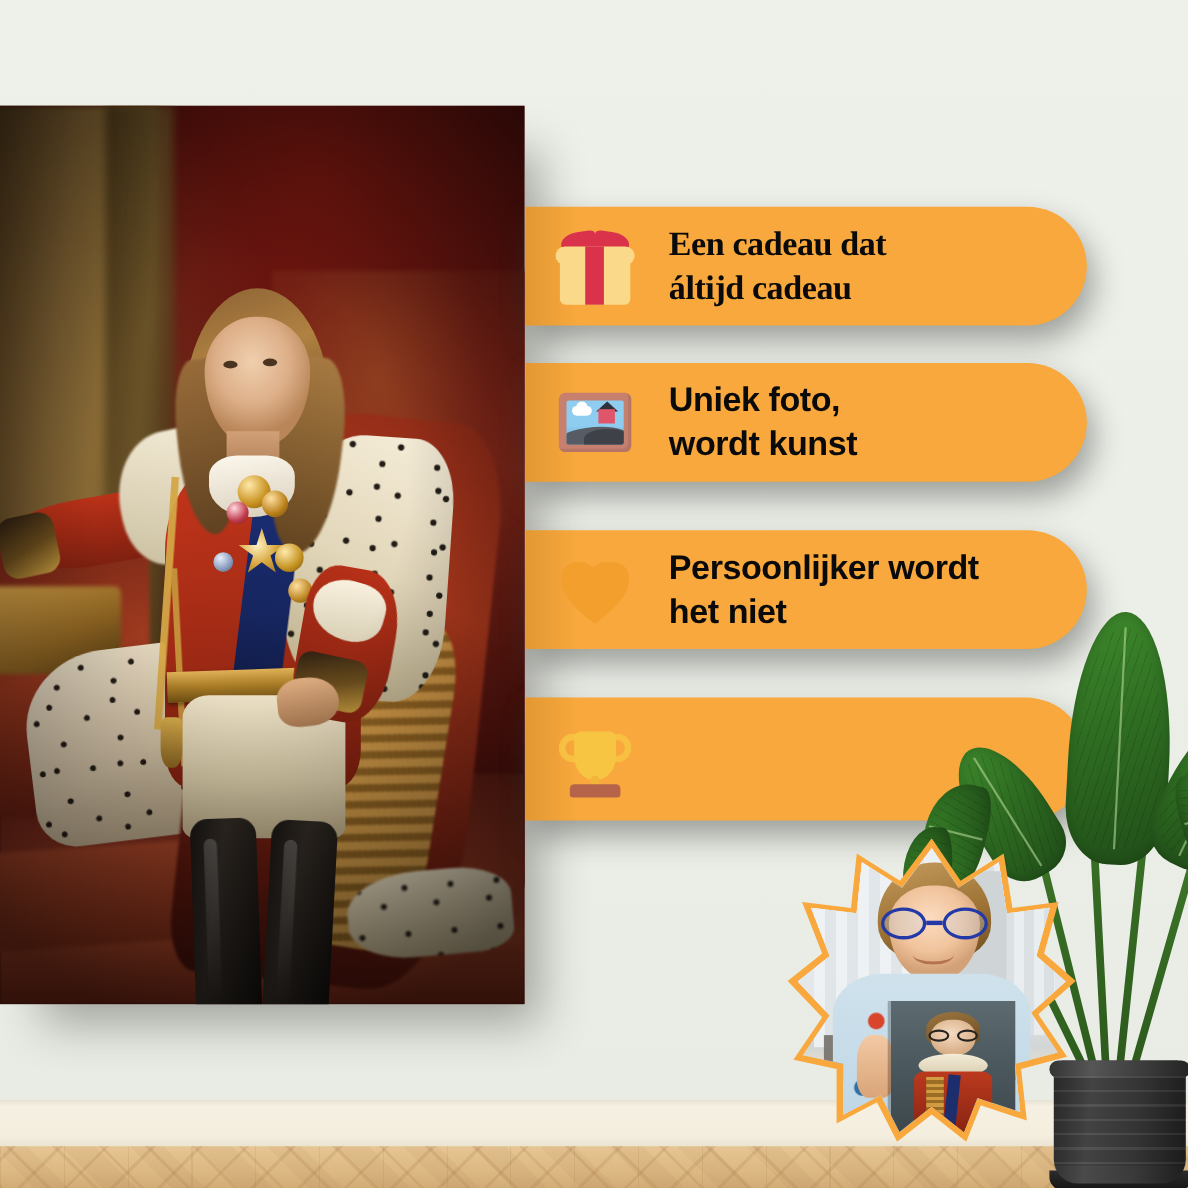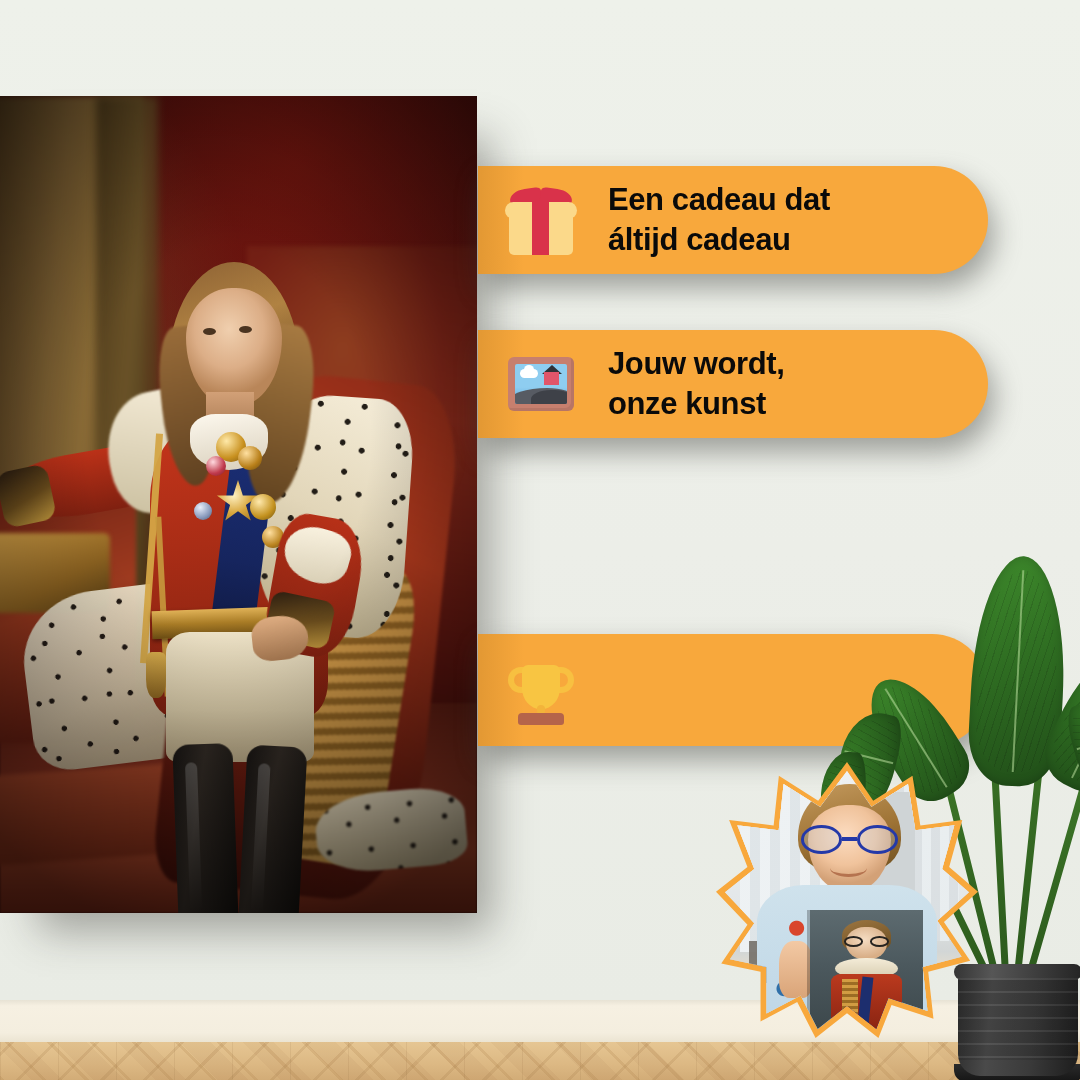--- a/index.html
+++ b/index.html
@@ -299,21 +299,21 @@
     background:#f8a83c;
     border-radius:0 56px 56px 0;
     display:flex; align-items:center;
     filter:drop-shadow(6px 14px 14px rgba(60,62,58,.45));
   }
   .pill::before{ 
     content:""; position:absolute; left:0; top:0; bottom:0; width:46px;
     background:linear-gradient(90deg, rgba(150,95,20,.22), rgba(150,95,20,0));
     border-radius:0;
   }
-  #pill-1{ top:166px; }
+  #pill-1{ top:188px;font-family:Liberation Serif, serif; }
   #pill-2{ top:330px; }
   #pill-3{ top:482px; }
   #pill-4{ top:634px; height:112px; }
 
   .pill-icon{
     width:74px; height:74px; margin-left:26px; flex:0 0 74px;
     position:relative; z-index:2;
   }
   .pill-text{
     margin-left:30px; color:#0a0a0a;
@@ -577,25 +577,38 @@
         <div class="inner">
           <div class="hill"></div>
             <div class="hill2"></div>
           <div class="roof"></div>
             <div class="house"></div>
           <div class="cloud"></div>
         </div>
       </div>
     </div>
     <div class="pill-text">
-      <span>Jouw wordt,</span>
-      <span>onze kunst</span>
+      <span>Uniek foto,</span>
+      <span>wordt kunst</span>
     </div>
   </div>
 
+  <div class="pill" id="pill-3">
+    <div class="pill-icon">
+      <div class="ic-heart-fb">
+          <i></i>
+          <i></i>
+        </div>
+      <div class="ic-heart"></div>
+    </div>
+    <div class="pill-text">
+      <span>Persoonlijker wordt</span>
+      <span>het niet</span>
+    </div>
+  </div>
 
   <div class="pill" id="pill-4">
     <div class="pill-icon">
       <div class="ic-trophy">
         <div class="hl"></div>
           <div class="hr"></div>
         <div class="cup"></div>
           <div class="stem"></div>
           <div class="base"></div>
       </div>

